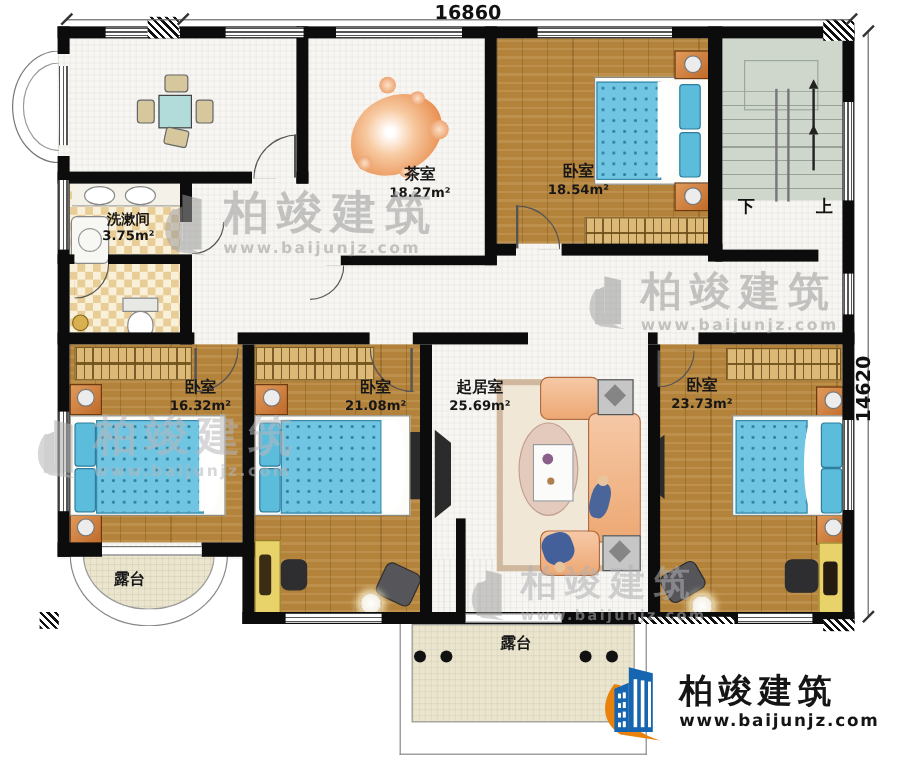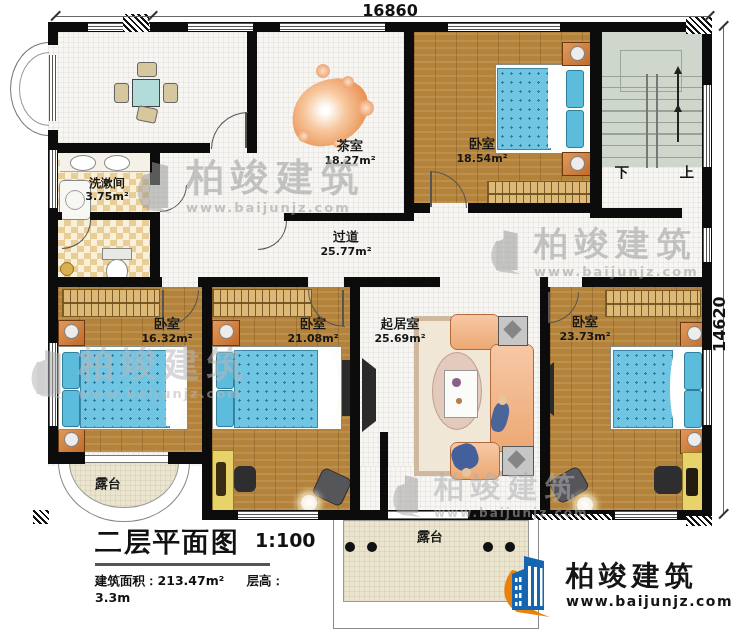--- a/index.html
+++ b/index.html
@@ -278,24 +278,20 @@
     <div class="area">18.27m²</div>
   </div>
   <div class="lbl" style="left:437px;top:136px;width:90px">
     <div>卧室</div>
     <div class="area">18.54m²</div>
   </div>
   <div class="lbl" style="left:62px;top:176px;width:90px;font-size:12px">
     <div>洗漱间</div>
     <div class="area">3.75m²</div>
   </div>
-  <div class="lbl" style="left:301px;top:229px;width:90px">
-    <div>过道</div>
-    <div class="area">25.77m²</div>
-  </div>
   <div class="lbl" style="left:122px;top:316px;width:90px">
     <div>卧室</div>
     <div class="area">16.32m²</div>
   </div>
   <div class="lbl" style="left:268px;top:316px;width:90px">
     <div>卧室</div>
     <div class="area">21.08m²</div>
   </div>
   <div class="lbl" style="left:355px;top:316px;width:90px">
     <div>起居室</div>
@@ -358,29 +354,20 @@
   <div class="dimline" style="left:55px;top:16px;width:655px;height:1px"></div>
   <div class="tick" style="left:49px;top:15px"></div>
   <div class="tick" style="left:146px;top:15px"></div>
   <div class="tick" style="left:703px;top:15px"></div>
   <div class="dimtext" style="left:340px;top:1px;width:100px;text-align:center">16860</div>
   <div class="dimline" style="left:723px;top:26px;width:1px;height:488px"></div>
   <div class="tick" style="left:717px;top:25px"></div>
   <div class="tick" style="left:717px;top:513px"></div>
   <div class="dimtext" style="left:710px;top:268px;width:16px;height:84px;writing-mode:vertical-rl;transform:rotate(180deg)">14620</div>
 
-  <div class="titleblock" style="left:95px;top:524px;width:230px">
-    <span class="t-main">二层平面图</span>
-    <span class="t-scale">1:100</span>
-    <div class="t-rule" style="width:175px"></div>
-    <div class="t-meta">
-      <span>建筑面积：213.47m²</span>
-      <span>层高：3.3m</span>
-    </div>
-  </div>
 
   <div class="brand" style="left:500px;top:552px">
     <svg width="58" height="66" viewBox="0 0 58 66">
       <path d="M12 18 C1 32 1 50 17 60 L50 65 C22 56 10 38 17 19 Z" fill="#e8820c"></path>
       <path d="M24 4 L44 9 L44 58 L24 58 Z" fill="#1565b0"></path>
       <path d="M12 22 L24 17 L24 58 L12 58 Z" fill="#1565b0"></path>
       <g fill="#ffffff">
         <rect x="28" y="14" width="3" height="40"></rect>
           <rect x="34" y="15" width="3" height="39"></rect>
           <rect x="40" y="16" width="2.5" height="38"></rect>

